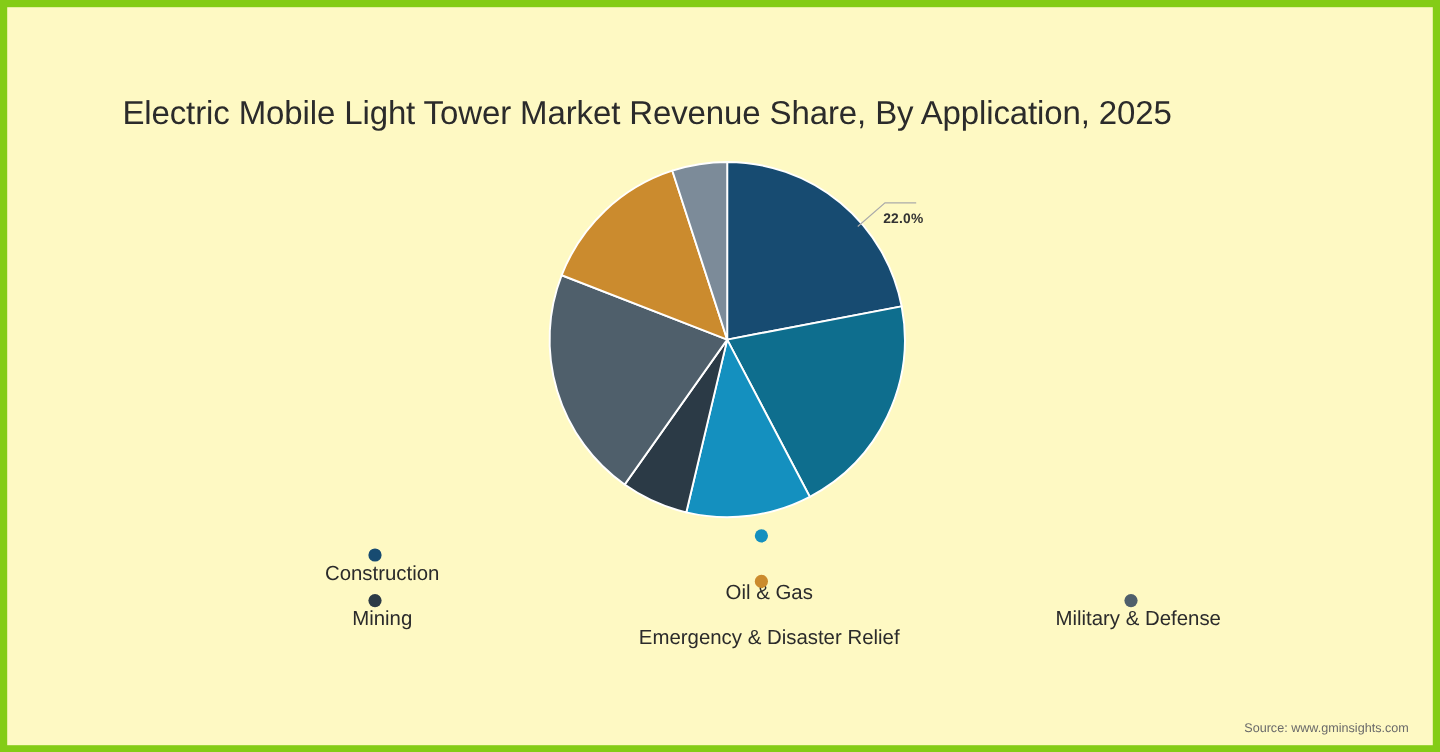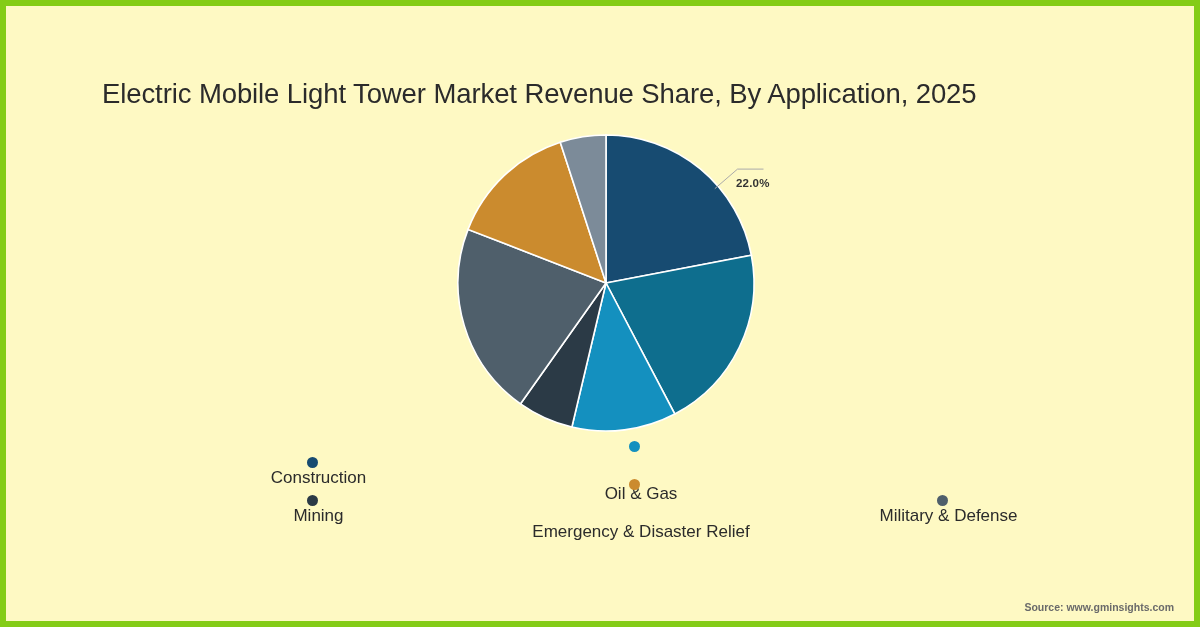--- a/index.html
+++ b/index.html
@@ -87,21 +87,20 @@
     font-size: 17px;
     color: #2b2b2b;
     white-space: nowrap;
   }
   #source-note {
     position: absolute;
     right: 20px;
     bottom: 8px;
     font-size: 10.5px;
     color: #6a6a6a;
-    font-weight: bold;
   }
 </style>
 </head>
 <body>
 
 <div id="figure">
 
   <div id="chart-title">Electric Mobile Light Tower Market Revenue Share, By Application, 2025</div>
 
   <div id="pie-area">

